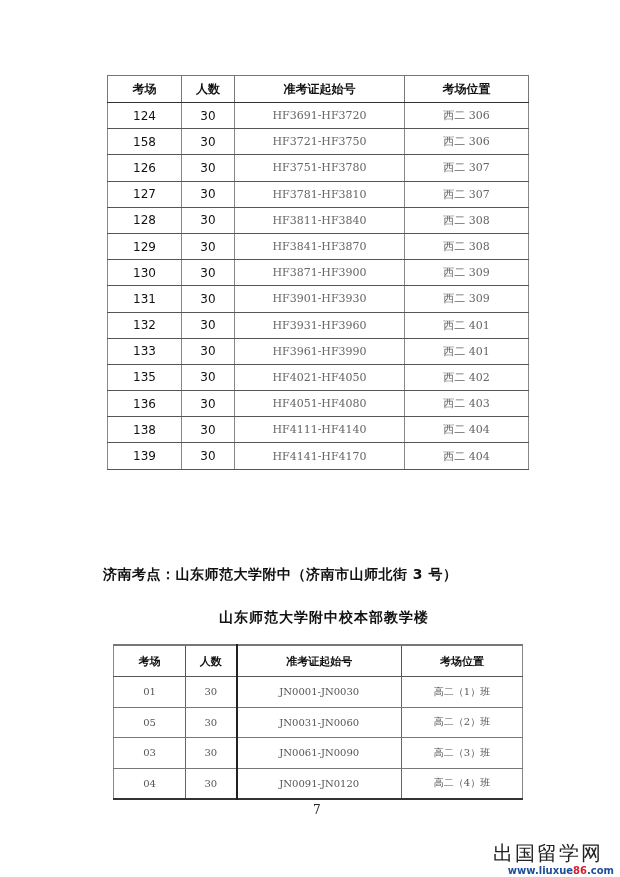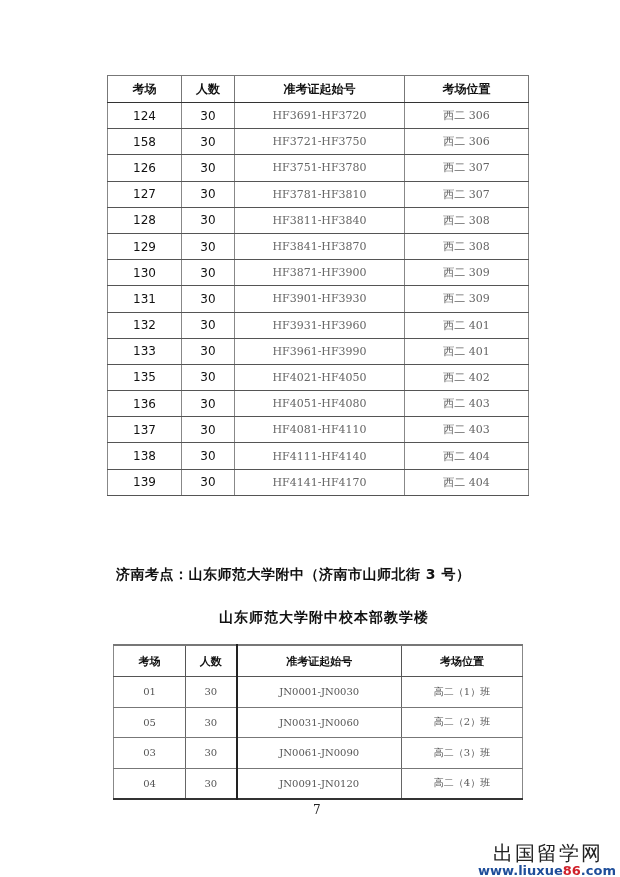--- a/index.html
+++ b/index.html
@@ -12,38 +12,38 @@
   #t1 { left:107px; top:75px; width:421px; border:1.5px solid #777; }
   #t1 th { height:26px; font-family:"DejaVu Sans", sans-serif; font-weight:bold; font-size:12px; color:#111;
            border:1px solid #777; border-bottom:1.5px solid #333; }
   #t1 td { height:25.2px; border:1px solid #888; }
   #t1 tr.row td { border-bottom:1.5px solid #555; }
   #t1 td.num { font-family:"DejaVu Sans", sans-serif; font-size:12px; color:#111; }
   #t1 td.code { font-family:"DejaVu Serif", serif; font-size:11px; color:#666;margin-left:44px; }
   #t1 td.loc { font-family:"DejaVu Serif", serif; font-size:11px; color:#666; }
 
   
-  .h1 { position:absolute; left:116px; top:566px; font-family:"DejaVu Sans", sans-serif; font-weight:bold; font-size:14px; color:#111; letter-spacing:0.5px; }
+  .h1 { position:absolute; left:103px; top:566px; font-family:"DejaVu Sans", sans-serif; font-weight:bold; font-size:14px; color:#111; letter-spacing:0.5px; }
   .h2 { position:absolute; left:176px; top:609px; font-family:"DejaVu Sans", sans-serif; font-weight:bold; font-size:14px; color:#111; letter-spacing:1px;padding-left:43px; }
 
   
   #t2 { left:113px; top:644px; width:409px; border-top:2px solid #777; border-bottom:2px solid #333; }
   #t2 th { height:30px; font-family:"DejaVu Sans", sans-serif; font-weight:bold; font-size:11px; color:#111;
            border-left:1px solid #555; border-right:1px solid #555; border-bottom:1px solid #555; }
   #t2 td { height:29.5px; font-family:"DejaVu Serif", serif; font-size:10px; color:#555;
            border-left:1px solid #666; border-right:1px solid #666; border-bottom:1px solid #777; }
   #t2 th:first-child, #t2 td:first-child { border-left:1px solid #888; }
   #t2 th:last-child, #t2 td:last-child { border-right:1px solid #888; }
   #t2 .c3 { border-left:2px solid #222 !important; }
 
   .page-num { position:absolute; left:313px; top:803px; font-family:"DejaVu Serif", serif; font-size:12px; color:#222; }
 
   .wm { position:absolute; left:478px; top:842px; width:140px; }
   .wm-cn { font-family:"DejaVu Sans", sans-serif; font-size:20px; color:#222; letter-spacing:2px; text-align:center; line-height:22px; }
-  .wm-url { font-family:"DejaVu Sans", sans-serif; font-weight:bold; font-size:13px; color:#1f4e9a; line-height:13px; text-align:right; padding-right:4px; }
+  .wm-url { font-family:"DejaVu Sans", sans-serif; font-weight:bold; font-size:10px; color:#1f4e9a; line-height:13px; text-align:right; padding-right:4px; }
   .wm-url .red { color:#d0202a; }
 </style>
 </head>
 <body>
 
 <table id="t1">
   <colgroup>
     <col style="width:74px">
       <col style="width:53px">
       <col style="width:170px">
@@ -124,26 +124,20 @@
         <td class="code">HF4021-HF4050</td>
         <td class="loc">西二 402</td>
       </tr>
       <tr class="row">
         <td class="num">136</td>
         <td class="num">30</td>
         <td class="code">HF4051-HF4080</td>
         <td class="loc">西二 403</td>
       </tr>
       <tr class="row">
-        <td class="num">137</td>
-        <td class="num">30</td>
-        <td class="code">HF4081-HF4110</td>
-        <td class="loc">西二 403</td>
-      </tr>
-      <tr class="row">
         <td class="num">138</td>
         <td class="num">30</td>
         <td class="code">HF4111-HF4140</td>
         <td class="loc">西二 404</td>
       </tr>
       <tr class="row">
         <td class="num">139</td>
         <td class="num">30</td>
         <td class="code">HF4141-HF4170</td>
         <td class="loc">西二 404</td>

